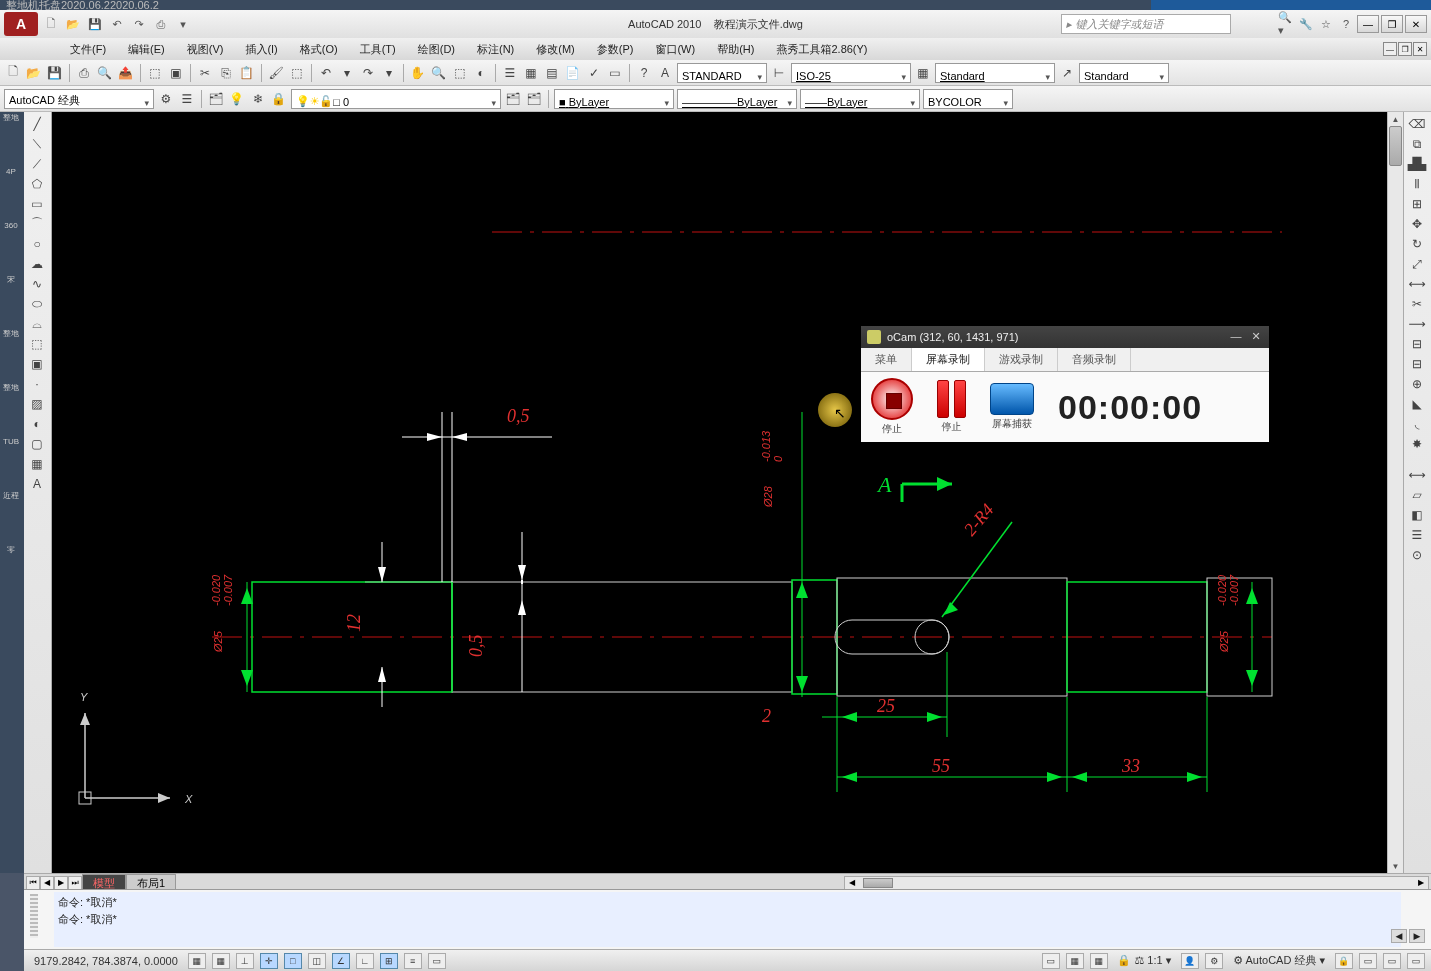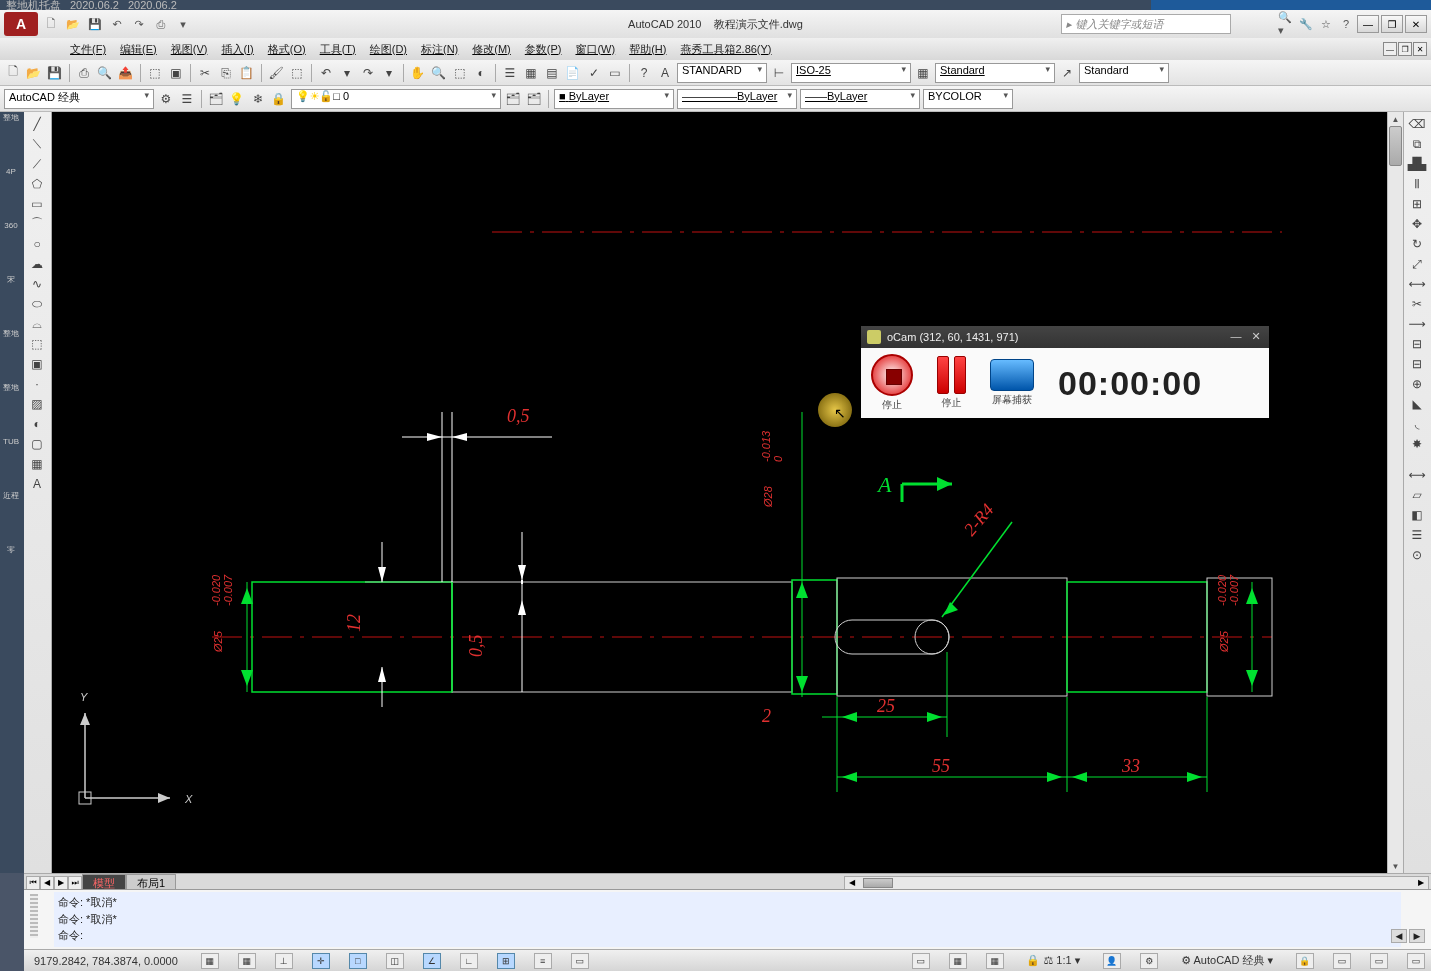--- a/index.html
+++ b/index.html
@@ -1,41 +1,41 @@
 <!DOCTYPE html>
 <html><head>
 <meta charset="utf-8">
 <style>
 * { margin: 0; padding: 0; box-sizing: border-box; font-family: "Microsoft YaHei", sans-serif; font-size: 11px; }
 body { background: #4a5568; overflow: hidden; width: 1431px; height: 971px; position: relative; }
 
 
-.top-strip { height: 10px; background: #3a4a5e; display: flex; align-items: center; padding: 0 6px; gap: 9px; color: #bbb; font-size: 9px; position: relative; }
+.top-strip { height: 10px; background: #3a4a5e; display: flex; align-items: center; padding: 0 6px; gap: 0; color: #bbb; font-size: 9px; position: relative; }
 .top-strip .right-blue { position: absolute; right: 0; top: 0; width: 280px; height: 10px; background: #1e5a9a; }
 
 
 .titlebar { height: 28px; background: linear-gradient(#f5f5f5,#e0e0e0); display: flex; align-items: center; padding: 0 4px; gap: 4px; position: relative; }
 .app-logo { width: 34px; height: 24px; background: #a02020; border-radius: 3px; display: flex; align-items: center; justify-content: center; color: #fff; font-weight: bold; font-size: 14px; }
 .qat-btn { width: 18px; height: 18px; border: 1px solid transparent; display: flex; align-items: center; justify-content: center; color: #555; cursor: pointer; }
 .title-text { position: absolute; left: 50%; transform: translateX(-50%); color: #333; }
 .search-box { position: absolute; right: 200px; width: 170px; height: 20px; background: #fff; border: 1px solid #aaa; display: flex; align-items: center; padding: 0 4px; color: #888; font-style: italic; }
 .tb-right-icons { position: absolute; right: 4px; display: flex; gap: 2px; }
 .win-btn { width: 22px; height: 18px; border: 1px solid #999; background: linear-gradient(#f8f8f8,#d8d8d8); display: flex; align-items: center; justify-content: center; font-size: 10px; cursor: pointer; }
 
 
-.menubar { height: 22px; background: linear-gradient(#f0f0f0,#d8d8d8); display: flex; align-items: center; padding: 0 8px 0 64px; gap: 2px; position: relative; text-decoration: underline; }
+.menubar { height: 22px; background: linear-gradient(#f0f0f0,#d8d8d8); display: flex; align-items: center; padding: 0 8px 0 64px; gap: 10px; position: relative; }
 .menu-item { padding: 2px 6px; cursor: pointer; color: #222; }
 .menubar .win-ctrl { position: absolute; right: 4px; display: flex; gap: 1px; }
 .menubar .win-ctrl span { width: 14px; height: 14px; border: 1px solid #888; background: #eee; display: flex; align-items: center; justify-content: center; font-size: 8px; cursor: pointer; }
 
 
 .toolbar-row { height: 26px; background: linear-gradient(#f5f5f5,#e3e3e3); border-bottom: 1px solid #bbb; display: flex; align-items: center; padding: 0 4px; gap: 3px; }
 .tb-btn { width: 18px; height: 18px; border: 1px solid transparent; display: flex; align-items: center; justify-content: center; color: #444; cursor: pointer; font-size: 12px; }
 .tb-sep { width: 1px; height: 18px; background: #aaa; margin: 0 2px; }
-.tb-combo { height: 20px; border: 1px solid #999; background: #fff; padding: 0 18px 0 4px; position: relative; min-width: 80px; display: flex; align-items: flex-start; }
+.tb-combo { height: 20px; border: 1px solid #999; background: #fff; padding: 0 18px 0 4px; position: relative; min-width: 80px; display: flex; align-items: flex-end; }
 .tb-combo::after { content: "▾"; position: absolute; right: 4px; color: #555; font-size: 9px; }
 .tb-combo.w150 { min-width: 150px; }
 .tb-combo.w90 { min-width: 90px; }
 .tb-combo.w120 { min-width: 120px; text-decoration: underline; }
 
 .toolbar-row2 { height: 26px; background: linear-gradient(#f5f5f5,#e3e3e3); border-bottom: 1px solid #bbb; display: flex; align-items: center; padding: 0 4px; gap: 3px; }
 
 
 .main-area { position: absolute; top: 112px; bottom: 98px; left: 0; right: 0; display: flex; }
 .desktop-col { width: 24px; background: #3a4a5e; display: flex; flex-direction: column; gap: 36px; padding-top: 2px; }
@@ -68,21 +68,21 @@
 .hscroll .hthumb { width: 30px; height: 10px; background: linear-gradient(#ccc,#aaa); border: 1px solid #888; margin-left: 4px; }
 
 
 .cmdline { height: 60px; background: #f5f5f5; border-top: 1px solid #999; padding: 2px 6px; color: #222; position: relative; }
 .cmdline-inner { position: absolute; left: 30px; right: 30px; top: 2px; bottom: 2px; background: #e8efff; padding: 2px 4px; line-height: 1.5; }
 .cmdline .grip { position: absolute; left: 6px; top: 4px; width: 8px; height: 44px; background: repeating-linear-gradient(#bbb,#bbb 2px,#eee 2px,#eee 4px); }
 .cmdline .rarrow { position: absolute; right: 6px; bottom: 6px; display: flex; gap: 2px; }
 .cmdline .rarrow span { width: 16px; height: 14px; background: #ddd; border: 1px solid #aaa; display: flex; align-items: center; justify-content: center; font-size: 9px; cursor: pointer; }
 
 
-.statusbar { height: 22px; background: linear-gradient(#f0f0f0,#d5d5d5); border-top: 1px solid #aaa; display: flex; align-items: center; padding: 0 6px; gap: 19px; color: #333; font-size: 10px; }
+.statusbar { height: 22px; background: linear-gradient(#f0f0f0,#d5d5d5); border-top: 1px solid #aaa; display: flex; align-items: center; padding: 0 6px; gap: 6px; color: #333; font-size: 10px; }
 .status-item { padding: 0 4px; }
 .status-btn { width: 18px; height: 16px; border: 1px solid #aaa; background: #eee; display: flex; align-items: center; justify-content: center; font-size: 9px; cursor: pointer; }
 .status-btn.active { background: #b8d8ff; border-color: #58a; }
 .status-spacer { flex: 1; }
 
 
 .ocam { position: absolute; left: 860px; top: 325px; width: 410px; background: #333; border: 1px solid #000; box-shadow: 0 4px 12px rgba(0,0,0,0.5); z-index: 100; }
 .ocam-title { height: 22px; background: linear-gradient(#444,#333); color: #eee; display: flex; align-items: center; padding: 0 6px; gap: 6px; font-size: 11px; position: relative; }
 .ocam-title .oico { width: 14px; height: 14px; background: #cc6; border-radius: 2px; }
 .ocam-title .min, .ocam-title .cls { position: absolute; top: 2px; width: 18px; height: 16px; display: flex; align-items: center; justify-content: center; color: #ccc; cursor: pointer; font-size: 11px; }
@@ -426,20 +426,26 @@
 <div class="cursor-hl"></div>
 <div class="cursor-arrow">↖</div>
 
 <div class="ocam">
   <div class="ocam-title">
     <div class="oico"></div>
     <span>oCam (312, 60, 1431, 971)</span>
     <span class="min">—</span>
     <span class="cls">✕</span>
   </div>
+  <div class="ocam-tabs">
+    <div class="ocam-tab">菜单</div>
+    <div class="ocam-tab active">屏幕录制</div>
+    <div class="ocam-tab">游戏录制</div>
+    <div class="ocam-tab">音频录制</div>
+  </div>
   <div class="ocam-body">
     <div class="ocam-ctrl">
       <div class="stop-btn"></div>
       <span class="lbl">停止</span>
     </div>
     <div class="ocam-ctrl">
       <div class="pause-btn">
           <span></span>
           <span></span>
         </div>
@@ -469,21 +475,20 @@
   </div>
 </div>
 </div>
 
 <div style="position:absolute; bottom:22px; left:24px; right:0;">
 <div class="cmdline">
   <div class="grip"></div>
   <div class="cmdline-inner">
     <div>命令: *取消*</div>
     <div>命令: *取消*</div>
-    <div>命令:</div>
   </div>
   <div class="rarrow">
     <span>◀</span>
     <span>▶</span>
   </div>
 </div>
 </div>
 
 <div style="position:absolute; bottom:0; left:24px; right:0;">
 <div class="statusbar">

